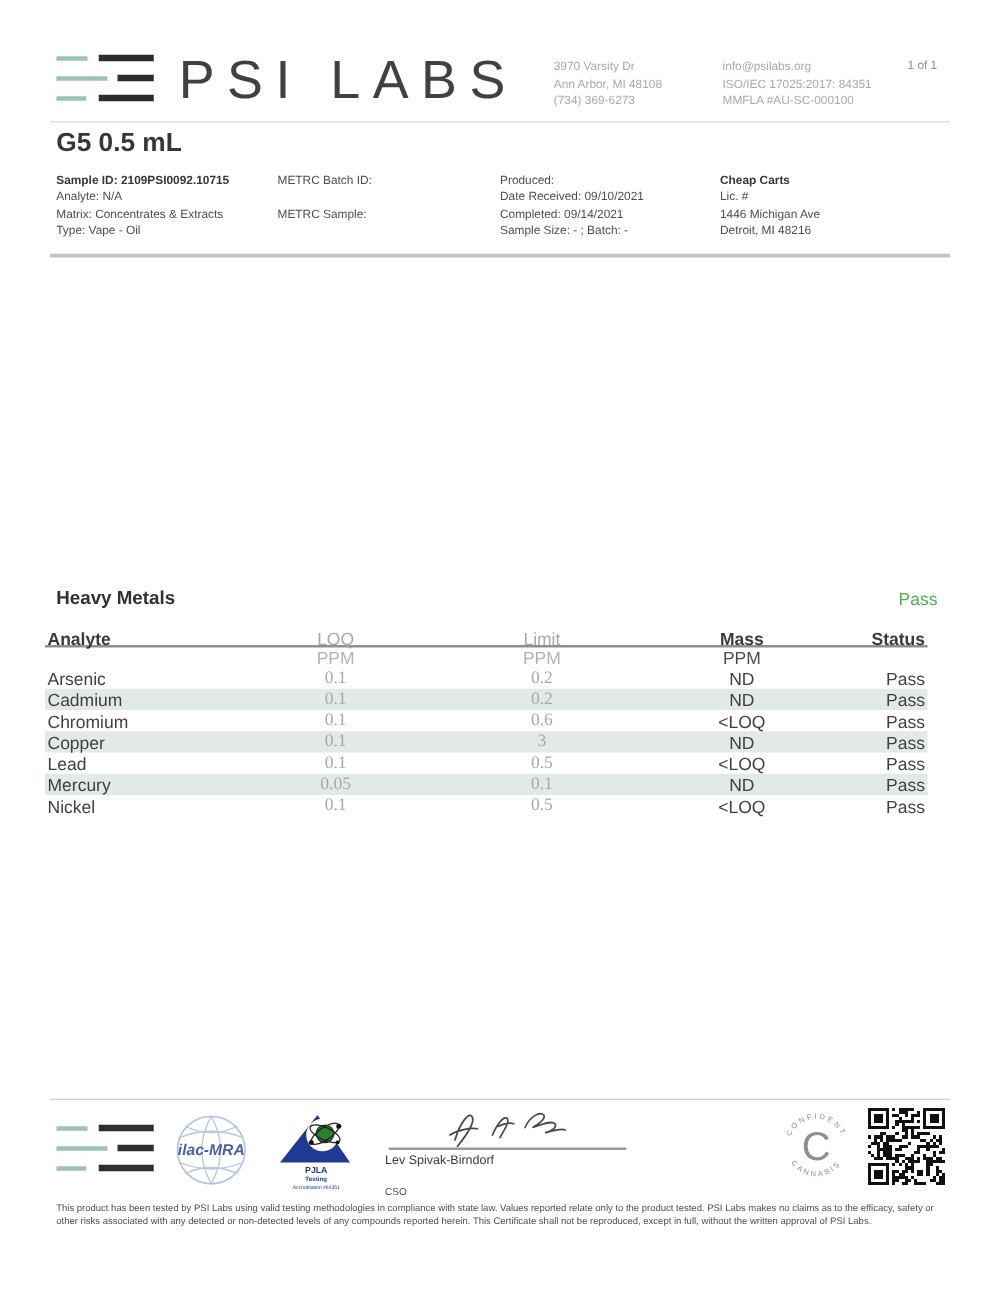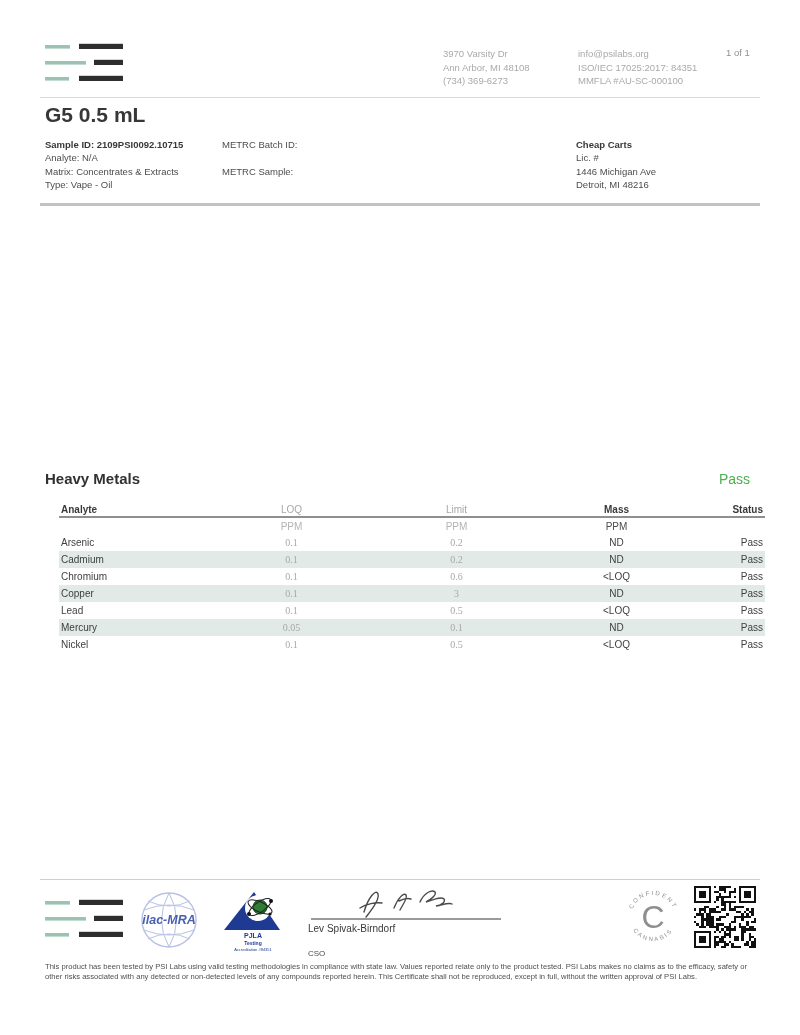--- a/index.html
+++ b/index.html
@@ -22,21 +22,21 @@
   .info-col { position:absolute; top:138px; font-size:9.5px; line-height:13.4px; color:#4d4d4d; }
   .info-col .b { font-weight:700; color:#383838; }
   .col-a { left:45px; } .col-b { left:222px; } .col-c { left:400px; } .col-d { left:576px; }
   .info-line { height:13.4px; }
   .rule-2 { position:absolute; left:40px; top:203px; width:720px; height:3px; background:#c2c2c2; }
 
   
   .hm-title { position:absolute; left:45px; top:470px; font-size:15px; font-weight:700; color:#313131; }
   .hm-pass  { position:absolute; right:50px; top:471px; font-size:14px; color:var(--pass-green,#4caf50); }
 
-  .hm-table { position:absolute; left:59px; top:503px; width:706px; font-size:10px; }
+  .hm-table { position:absolute; left:36px; top:503px; width:706px; font-size:14px; }
   .hm-row { display:grid; grid-template-columns:155px 155px 175px 145px 76px; align-items:center; }
   .hm-row > div:nth-child(1){ text-align:left; padding-left:2px; }
   .hm-row > div:nth-child(2){ text-align:center; }
   .hm-row > div:nth-child(3){ text-align:center; }
   .hm-row > div:nth-child(4){ text-align:center; }
   .hm-row > div:nth-child(5){ text-align:right; padding-right:2px; }
   .hm-head { height:15px; border-bottom:2px solid #8f8f8f; font-weight:700; color:#3a3a3a; }
   .hm-head .dim { color:#a8a8a8; font-weight:400; }
   .hm-units { height:16px; color:#b3b3b3; }
   .hm-units .dark { color:#4a4a4a; }
@@ -68,20 +68,21 @@
 <div class="page">
 
   <svg class="logo" width="80" height="44" viewBox="0 0 80 44">
     <rect x="0" y="3" width="25" height="3.6" fill="#9cc3b2"></rect>
     <rect x="34" y="1.8" width="44" height="5.2" fill="#2e2e2e"></rect>
     <rect x="0" y="19" width="41" height="3.6" fill="#9cc3b2"></rect>
     <rect x="49" y="17.8" width="29" height="5.2" fill="#2e2e2e"></rect>
     <rect x="0" y="35" width="24" height="3.6" fill="#9cc3b2"></rect>
     <rect x="34" y="33.8" width="44" height="5.2" fill="#2e2e2e"></rect>
   </svg>
+  <div class="brand">PSI LABS</div>
 
   <div class="contact contact-1">
     <div>3970 Varsity Dr</div>
     <div>Ann Arbor, MI 48108</div>
     <div>(734) 369-6273</div>
   </div>
   <div class="contact contact-2">
     <div>info@psilabs.org</div>
     <div>ISO/IEC 17025:2017: 84351</div>
     <div>MMFLA #AU-SC-000100</div>
@@ -94,20 +95,26 @@
   <div class="info-col col-a">
     <div class="info-line b">Sample ID: 2109PSI0092.10715</div>
     <div class="info-line">Analyte: N/A</div>
     <div class="info-line">Matrix: Concentrates &amp; Extracts</div>
     <div class="info-line">Type: Vape - Oil</div>
   </div>
   <div class="info-col col-b">
     <div class="info-line">METRC Batch ID:</div>
     <div class="info-line"></div>
     <div class="info-line">METRC Sample:</div>
+  </div>
+  <div class="info-col col-c">
+    <div class="info-line">Produced:</div>
+    <div class="info-line">Date Received: 09/10/2021</div>
+    <div class="info-line">Completed: 09/14/2021</div>
+    <div class="info-line">Sample Size: - ; Batch: -</div>
   </div>
   <div class="info-col col-d">
     <div class="info-line b">Cheap Carts</div>
     <div class="info-line">Lic. #</div>
     <div class="info-line">1446 Michigan Ave</div>
     <div class="info-line">Detroit, MI 48216</div>
   </div>
   <div class="rule-2"></div>
 
   <div class="hm-title">Heavy Metals</div>

